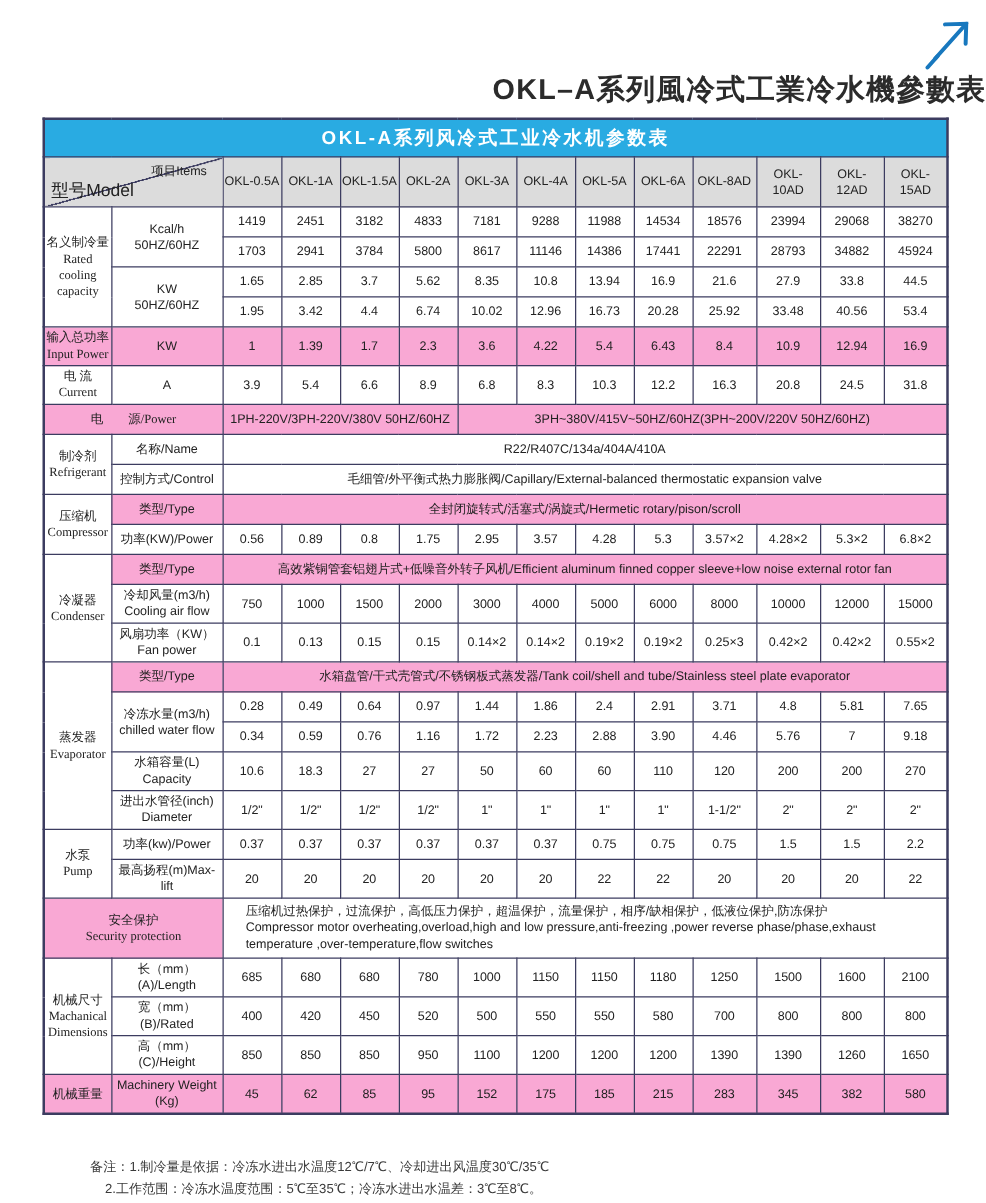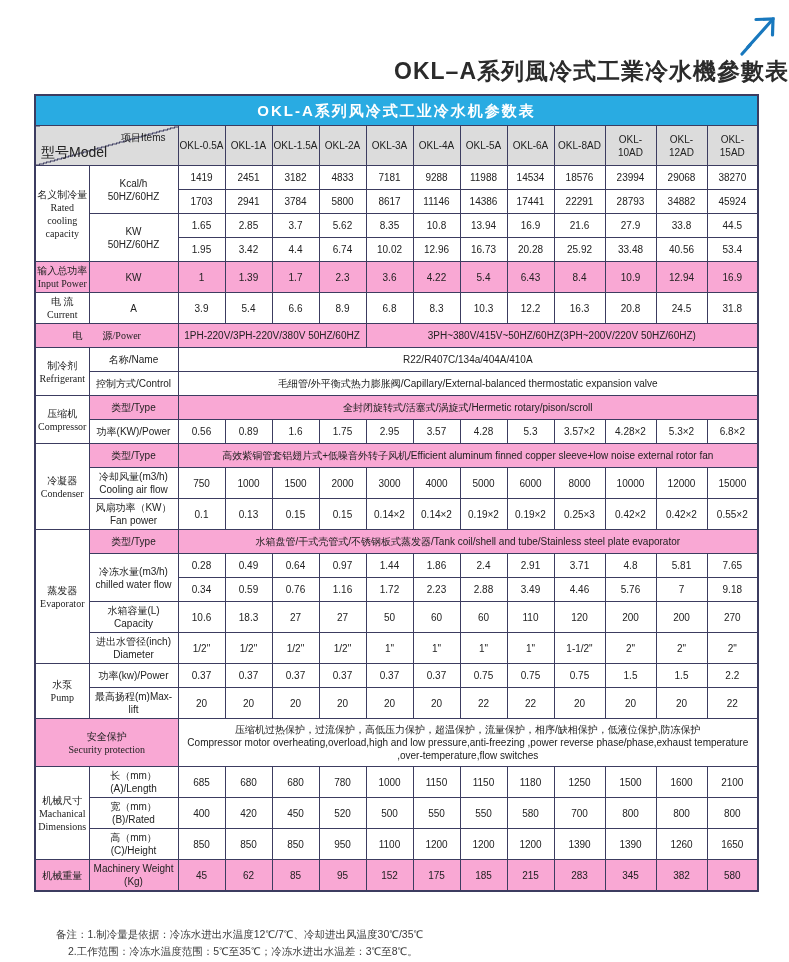--- a/index.html
+++ b/index.html
@@ -25,26 +25,26 @@
             font-weight:600;border-bottom:1px solid #3c3c60;}
   thead .model-th{background:#dcdcdc;height:30px;font-size:10px;}
   th.diag{background:#dcdcdc;position:relative;padding:0;
     background-image:linear-gradient(to bottom right,transparent calc(50% - 0.6px),
       #3c3c60 calc(50% - 0.6px),#3c3c60 calc(50% + 0.6px),transparent calc(50% + 0.6px));}
   .diag-model{position:absolute;left:5px;bottom:4px;font-size:14px;}
   .diag-items{position:absolute;right:12px;top:5px;font-size:10px;}
   td.g{background:#f9a8d4;}
   td.cat{font-size:10px;font-family:Liberation Serif, serif;}
   td.sub{font-size:10px;}
-  td.left{text-align:center;padding:4px 4px;}
+  td.left{text-align:left;padding:4px 18px;}
 
   
   .notes{margin:34px 0 0 56px;font-size:10.5px;color:#3a3a3a;line-height:1.62;width:705px;}
-  .notes .ind0{margin-left:0;}
-  .notes .ind1{margin-left:12px;}
+  .notes .ind0{margin-left:16px;}
+  .notes .ind1{margin-left:28px;}
   .notes .ind2{margin-left:31px;}
 </style>
 </head>
 <body>
 
 <div class="page">
 
   <div class="hdr">
     <svg class="hdr-logo" viewBox="0 0 44 46">
       <g stroke="#1878be" stroke-width="3.2" fill="none" stroke-linecap="round">
@@ -216,21 +216,21 @@
           <tr>
             <td rowspan="2" class="cat">压缩机
 Compressor</td>
             <td class="sub g">类型/Type</td>
             <td colspan="12" class="g">全封闭旋转式/活塞式/涡旋式/Hermetic rotary/pison/scroll</td>
           </tr>
           <tr>
             <td class="sub">功率(KW)/Power</td>
             <td>0.56</td>
             <td>0.89</td>
-            <td>1.6</td>
+            <td>0.8</td>
             <td>1.75</td>
             <td>2.95</td>
             <td>3.57</td>
             <td>4.28</td>
             <td>5.3</td>
             <td>3.57×2</td>
             <td>4.28×2</td>
             <td>5.3×2</td>
             <td>6.8×2</td>
           </tr>
@@ -295,21 +295,21 @@
             <td>7.65</td>
           </tr>
           <tr>
             <td>0.34</td>
             <td>0.59</td>
             <td>0.76</td>
             <td>1.16</td>
             <td>1.72</td>
             <td>2.23</td>
             <td>2.88</td>
-            <td>3.49</td>
+            <td>3.90</td>
             <td>4.46</td>
             <td>5.76</td>
             <td>7</td>
             <td>9.18</td>
           </tr>
           <tr>
             <td class="sub">水箱容量(L)
 Capacity</td>
             <td>10.6</td>
             <td>18.3</td>

